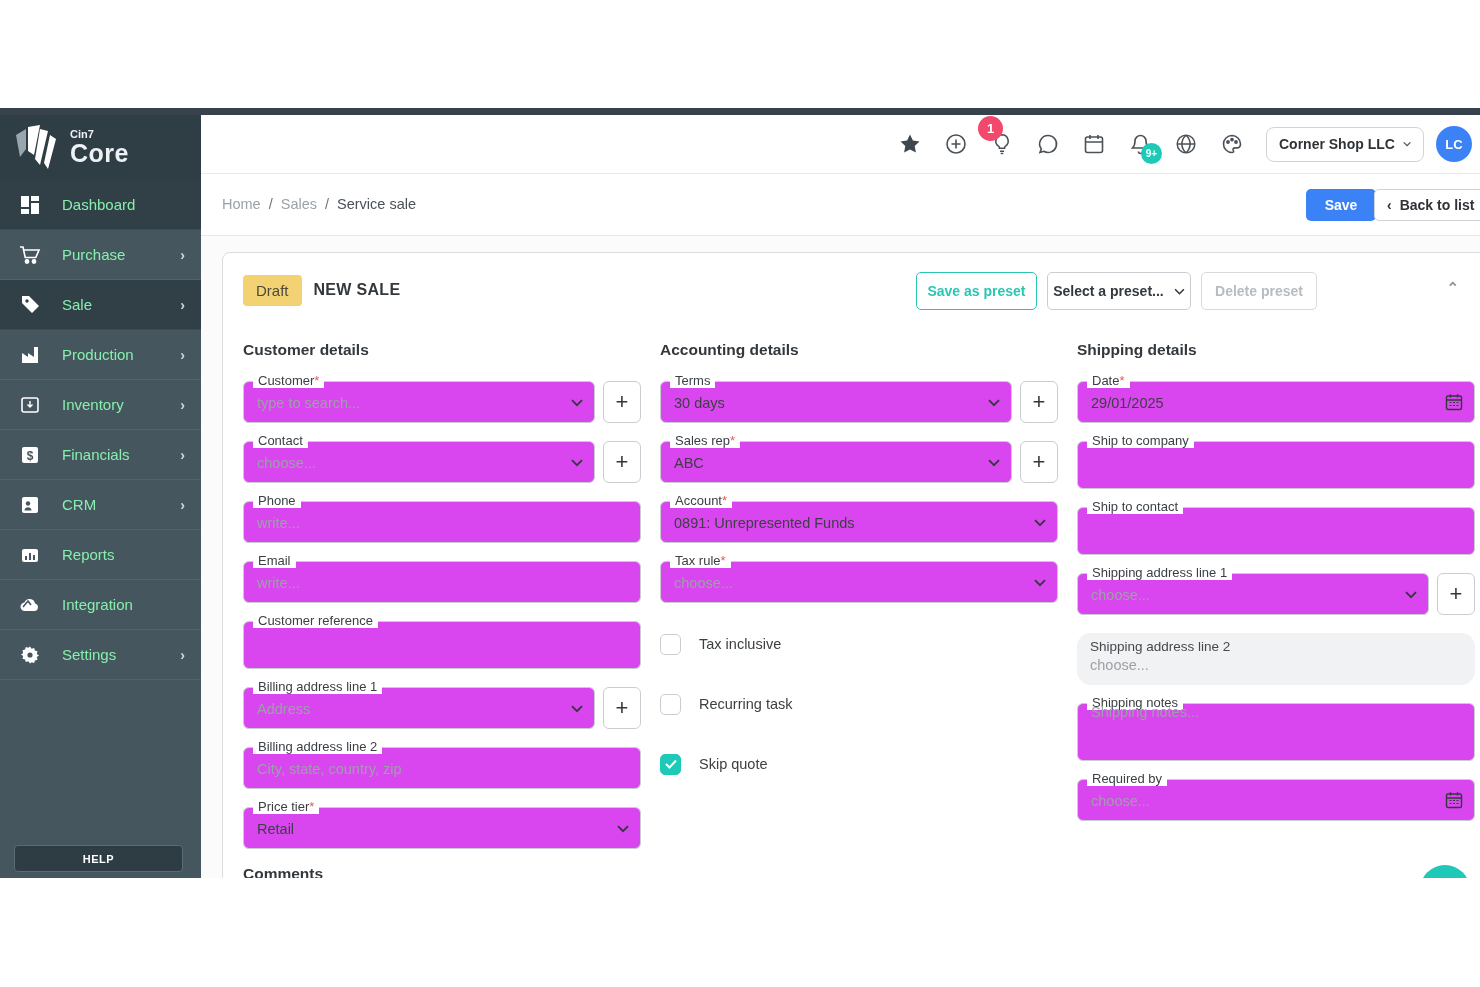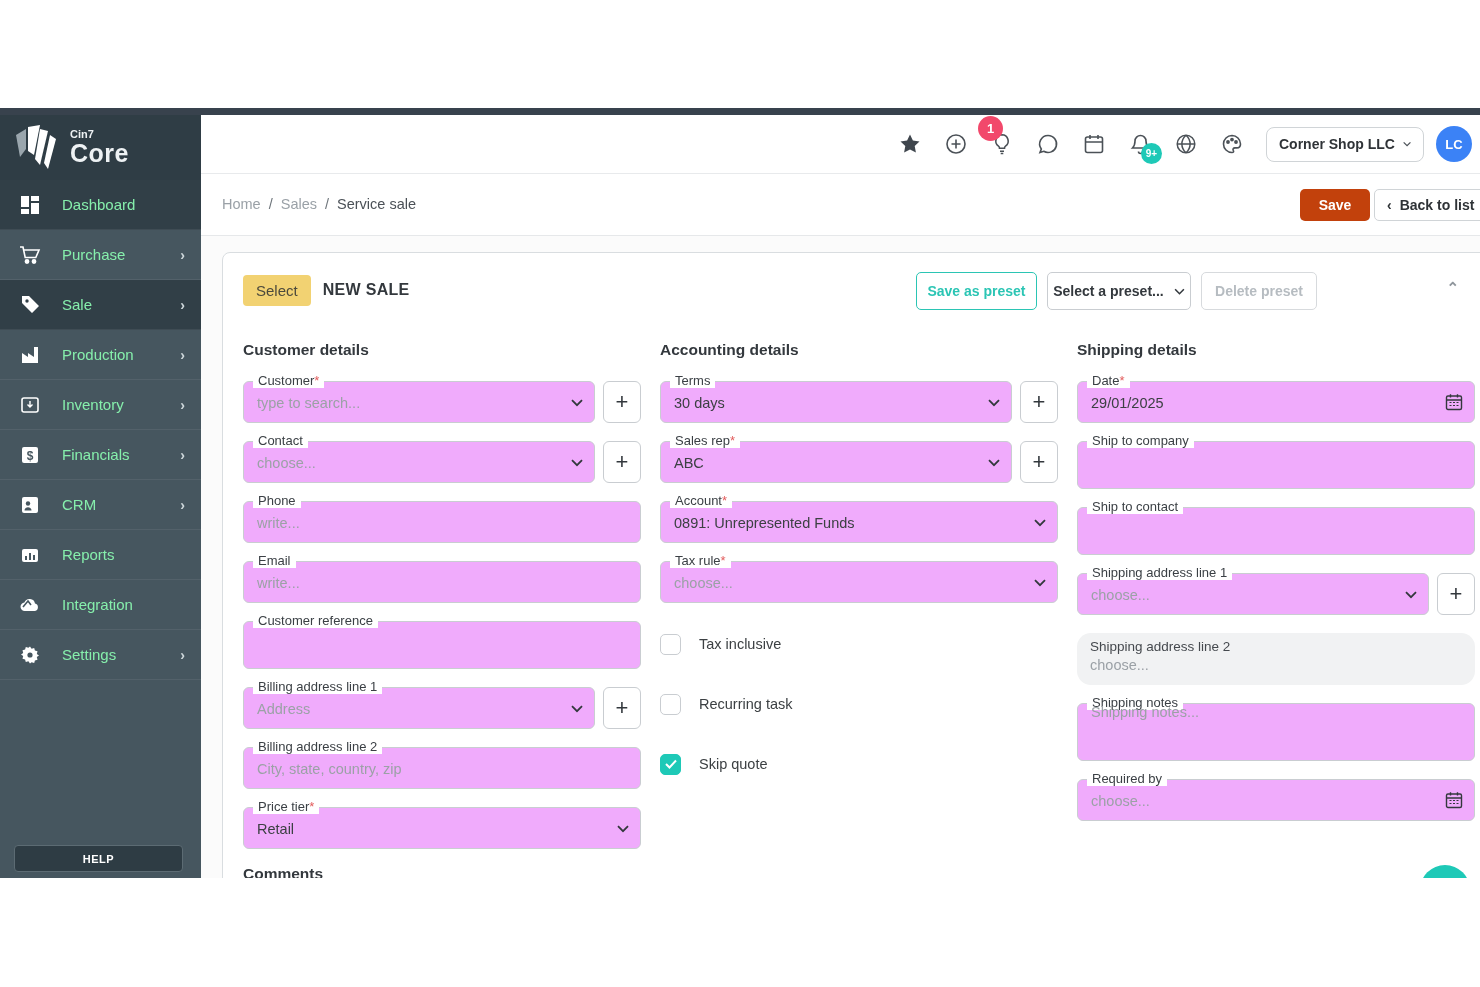--- a/index.html
+++ b/index.html
@@ -29,21 +29,21 @@
   .company-select { width:158px; height:35px; border:1px solid #d0d4d7; border-radius:8px; background:#fff; display:flex; align-items:center; padding:0 12px; gap:8px; cursor:pointer; margin-right:12px; }
   .company-select .cname { flex:1; font-size:14px; font-weight:bold; color:#2f3337; white-space:nowrap; }
   .avatar { width:36px; height:36px; border-radius:50%; background:#3b82f6; color:#fff; font-size:13px; font-weight:bold; display:flex; align-items:center; justify-content:center; margin-right:4px; cursor:pointer; }
 
   
   .crumbrow { position:absolute; left:201px; top:66px; right:0; height:62px; background:#fff; border-bottom:1px solid #e6e8ea; }
   .breadcrumb { position:absolute; left:21px; top:22px; font-size:14.5px; display:flex; gap:8px; }
   .crumb { color:#9aa1a7; cursor:pointer; }
   .crumb-sep { color:#6f767c; }
   .crumb.current { color:#4b5157; cursor:default; }
-  .save-btn { position:absolute; right:110px; top:15px; width:70px; height:32px; background:#c2410c; border:none; border-radius:5px; color:#fff; font-size:14px; font-weight:bold; cursor:pointer; font-family:inherit; }
+  .save-btn { position:absolute; right:104px; top:15px; width:70px; height:32px; background:#3b82f6; border:none; border-radius:5px; color:#fff; font-size:14px; font-weight:bold; cursor:pointer; font-family:inherit; }
   .back-btn { position:absolute; right:-14px; top:15px; width:120px; height:32px; background:#fff; border:1px solid #d0d4d7; border-radius:5px; color:#2f3337; font-size:14px; font-weight:bold; display:flex; align-items:center; justify-content:flex-start; gap:8px; padding-left:12px; cursor:pointer; font-family:inherit; }
   .back-chev { font-size:14px; font-weight:bold; color:#2f3337; }
 
   
   .content { position:absolute; left:201px; top:128px; right:0; bottom:0; background:#fbfbfb; }
   .panel { position:absolute; left:21px; top:16px; width:1278px; height:720px; background:#fff; border:1px solid #d9dde0; border-radius:8px; }
   .panel-header { position:relative; height:74px; display:flex; align-items:center; padding:0 20px; }
   .status-badge { background:#f2d272; color:#4c4a3c; font-size:15px; padding:7px 13px; border-radius:4px; margin-right:12px; }
   .sale-title { font-size:16px; font-weight:bold; color:#33383d; letter-spacing:0.3px; }
   .preset-btn { position:absolute; height:38px; border-radius:5px; font-size:14px; font-weight:bold; font-family:inherit; display:flex; align-items:center; justify-content:center; cursor:pointer; }
@@ -51,21 +51,21 @@
   .btn-selectpreset { right:308px; top:19px; width:144px; background:#fff; border:1px solid #c9cdd1; color:#33383d; gap:10px; }
   .btn-deletepreset { right:182px; top:19px; width:116px; background:#fff; border:1px solid #d7dadd; color:#b6bcc1; cursor:default; }
   .collapse-caret { position:absolute; right:40px; top:26px; color:#8f969c; font-size:15px; font-weight:bold; cursor:pointer; }
 
   
   .form-grid { position:absolute; left:20px; top:88px; display:grid; grid-template-columns:398px 398px 398px; column-gap:19px; }
   .col {}
   .sec-title { font-size:15.5px; font-weight:bold; color:#33383d; margin-bottom:22px; height:18px; }
 
   .frow { display:flex; gap:8px; margin-bottom:18px; }
-  .field { position:relative; flex:1; height:42px; border:1px solid #c9cdd1; border-radius:6px; background:#f0abfc;padding-left:16px; }
+  .field { position:relative; flex:1; height:42px; border:1px solid #c9cdd1; border-radius:6px; background:#d946ef;padding-left:16px; }
   .field.tall { height:48px; }
   .field.notes { height:58px; }
   .flabel { position:absolute; top:-8px; left:9px; background:#fff; padding:0 5px; font-size:13px; color:#3b4045; line-height:14px; white-space:nowrap; }
   .req { color:#e25c5c; }
   .finput { position:absolute; inset:0; width:100%; height:100%; border:none; outline:none; background:transparent; border-radius:6px; padding:2px 32px 0 13px; font-size:14.5px; color:#3c4043; font-family:inherit; }
   .finput::placeholder { color:#9ba1a6; opacity:1; }
   .finput.noicon { padding-right:13px; }
   .field.notes .finput { padding-top:0; }
   textarea.finput { resize:none; padding-top:9px; }
   .fchev { position:absolute; right:11px; top:50%; transform:translateY(-42%); pointer-events:none; }
@@ -289,21 +289,21 @@
     <button class="save-btn">Save</button>
     <div class="back-btn">
       <span class="back-chev">‹</span>
       <span>Back to list</span>
     </div>
   </div>
 
   <div class="content">
     <div class="panel">
       <div class="panel-header">
-        <span class="status-badge">Select</span>
+        <span class="status-badge">Draft</span>
         <span class="sale-title">NEW SALE</span>
         <button class="preset-btn btn-saveaspreset">Save as preset</button>
         <div class="preset-btn btn-selectpreset">
           <span>Select a preset...</span>
           <svg width="11" height="7" viewBox="0 0 12 8" fill="none" stroke="#33383d" stroke-width="1.8">
               <path d="M1 1.5 6 6.5 11 1.5"></path>
             </svg>
         </div>
         <button class="preset-btn btn-deletepreset">Delete preset</button>
         <span class="collapse-caret">⌃</span>

